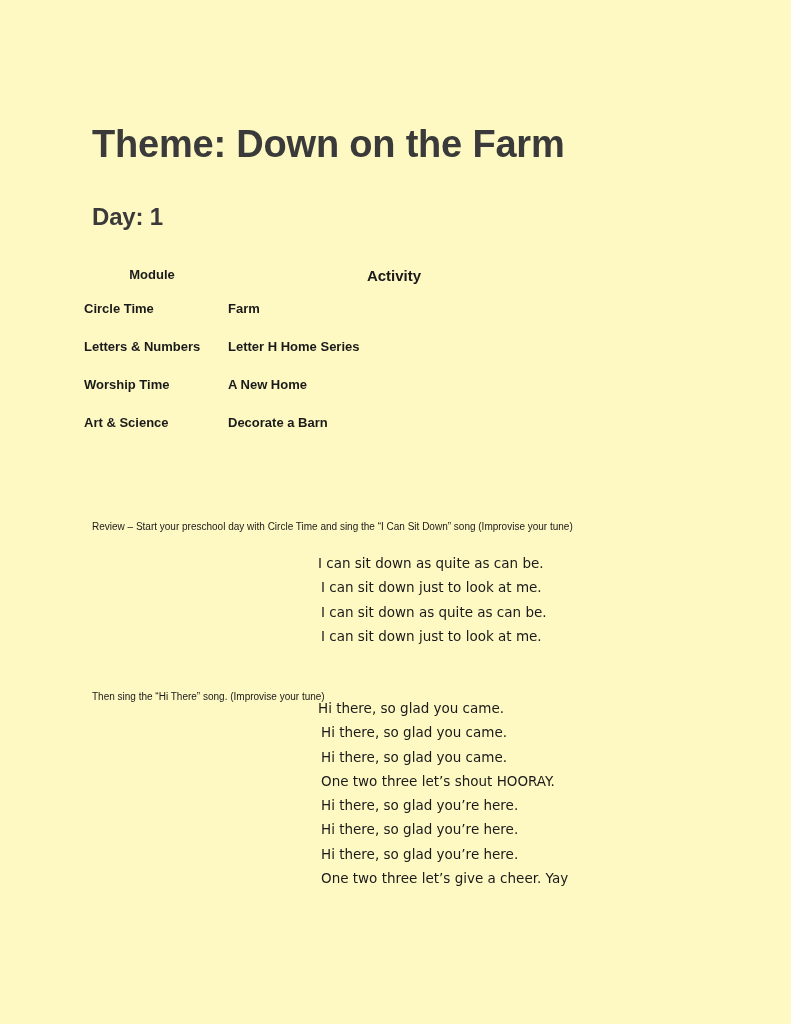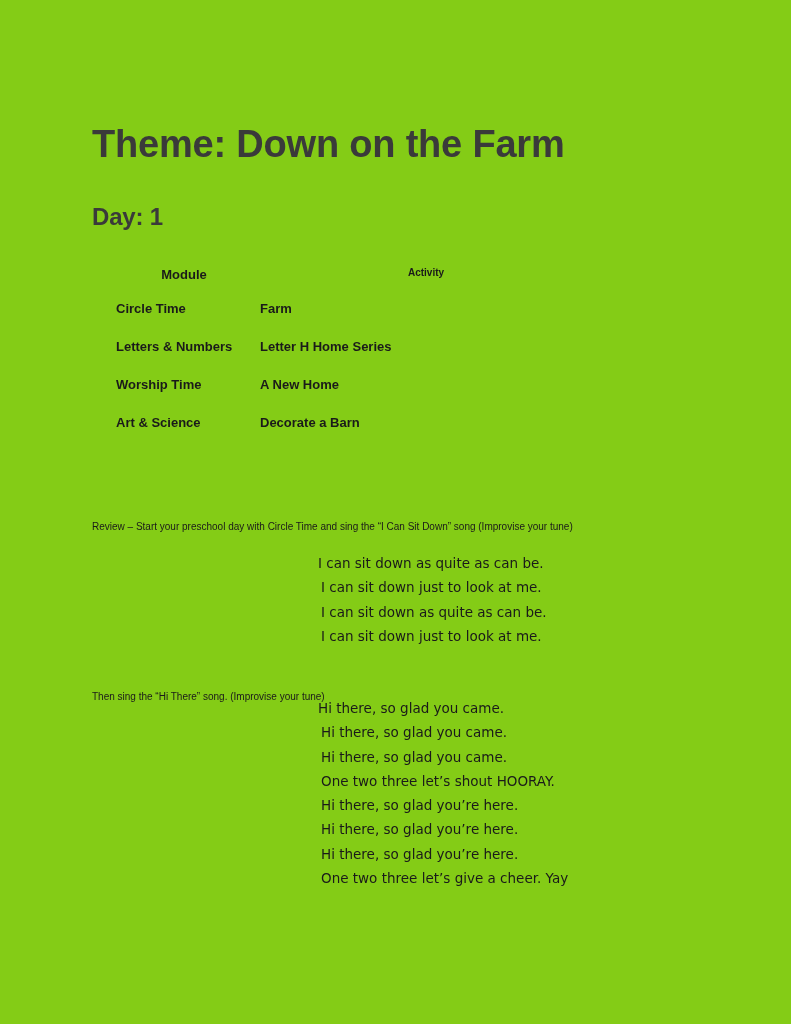--- a/index.html
+++ b/index.html
@@ -12,21 +12,21 @@
     height: 1024px;
     position: relative;
     font-family: "Liberation Sans", sans-serif;
     color: #1a1a1a;
     -webkit-font-smoothing: antialiased;
   }
 
   .page {
     position: absolute;
     inset: 0;
-    background: #84cc16;
+    background: #fef9c3;
     overflow: hidden;
   }
 
   
   .heading-theme {
     position: absolute;
     left: 92px;
     top: 125px;
     font-size: 38px;
     font-weight: bold;
@@ -43,21 +43,21 @@
     font-weight: bold;
     color: #3a3a3a;
     letter-spacing: -0.2px;
     line-height: 1;
     white-space: nowrap;
   }
 
   
   .schedule {
     position: absolute;
-    left: 108px;
+    left: 76px;
     top: 268px;
     width: 470px;
     border-collapse: collapse;
   }
   .schedule td, .schedule th {
     padding: 0;
     border: none;
     vertical-align: top;
     font-size: 13px;
     line-height: 1;
@@ -69,21 +69,21 @@
   .schedule th.th-module {
     font-weight: bold;
     text-align: center;
     font-size: 13px;
     color: #1a1a1a;
     height: 34px;
   }
   .schedule th.th-activity {
     font-weight: bold;
     text-align: center;
-    font-size: 10px;
+    font-size: 15px;
     color: #1a1a1a;
     height: 34px;
     padding-left: 14px;
   }
   .schedule td.cell-module {
     font-weight: bold;
     padding-left: 8px;
     white-space: nowrap;
   }
   .schedule td.cell-activity {

